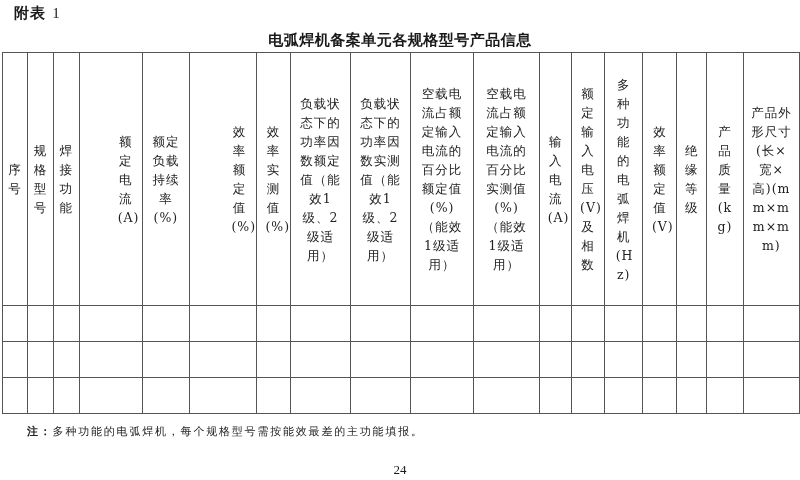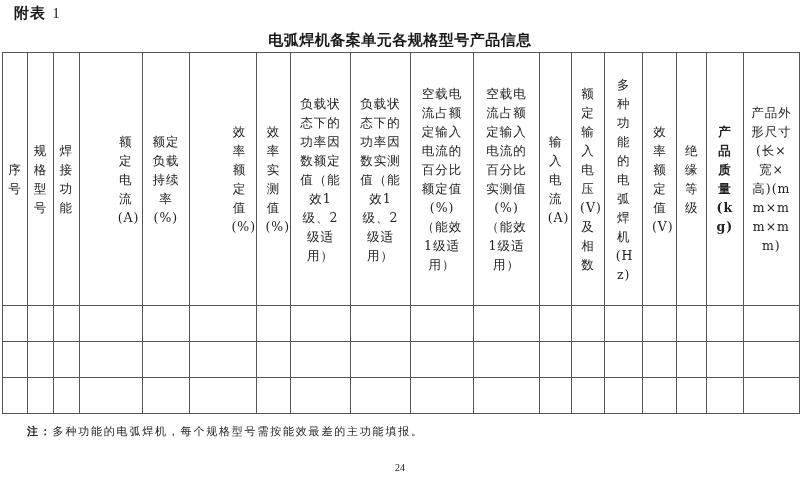--- a/index.html
+++ b/index.html
@@ -14,21 +14,21 @@
   table.spec { position:absolute; left:2px; top:52px; border-collapse:collapse; table-layout:fixed; }
   table.spec td, table.spec th { border:1px solid #555; padding:0; text-align:center; vertical-align:middle;
                   font-weight:normal; font-size:12.5px; line-height:19px; color:#222; }
   table.spec th { height:252px; }
   table.spec td { height:35px; }
   .hcell { display:inline-block; word-break:break-all; letter-spacing:1px; }
   .note { position:absolute; left:27px; top:424px; font-size:11px; letter-spacing:1.8px;
           font-family:Liberation Serif, serif; color:#222; }
   .note b { font-weight:bold; }
   .page-num { position:absolute; left:0; width:800px; text-align:center; top:462px;
-              font-size:10px; font-family:"Liberation Serif",serif; }
+              font-size:13px; font-family:"Liberation Serif",serif; }
 </style>
 </head>
 <body>
 
 <div class="appendix">
   <span>附表</span>
   <span class="num">1</span>
 </div>
 
 <div class="title">电弧焊机备案单元各规格型号产品信息</div>
@@ -65,21 +65,21 @@
         <th style="width: 38px;"><span class="hcell" style="width: 16px;">效率实测值(%)</span></th>
         <th style="width: 63px;"><span class="hcell" style="width: 46px;">负载状态下的功率因数额定值（能效1级、2级适用）</span></th>
         <th style="width: 63px;"><span class="hcell" style="width: 46px;">负载状态下的功率因数实测值（能效1级、2级适用）</span></th>
         <th style="width: 66px;"><span class="hcell" style="width: 48px;">空载电流占额定输入电流的百分比额定值(%)（能效1级适用）</span></th>
         <th style="width: 70px;"><span class="hcell" style="width: 48px;">空载电流占额定输入电流的百分比实测值(%)（能效1级适用）</span></th>
         <th style="width: 36px;"><span class="hcell" style="width: 16px;">输入电流(A)</span></th>
         <th style="width: 36px;"><span class="hcell" style="width: 16px;">额定输入电压(V)及相数</span></th>
         <th style="width: 44px;"><span class="hcell" style="width: 16px;">多种功能的电弧焊机(Hz)</span></th>
         <th style="width: 38px;"><span class="hcell" style="width: 16px;">效率额定值(V)</span></th>
         <th style="width: 33px;"><span class="hcell" style="width: 14px;">绝缘等级</span></th>
-        <th style="width: 41px;"><span class="hcell" style="width: 18px; font-weight: bold;">产品质量(kg)</span></th>
+        <th style="width: 41px;"><span class="hcell" style="width: 18px;">产品质量(kg)</span></th>
         <th style="width: 59px;"><span class="hcell" style="width: 42px;">产品外形尺寸(长×宽×高)(mm×mm×mm)</span></th>
       </tr>
   </thead>
   <tbody id="table-body">
       <tr>
         <td></td>
         <td></td>
         <td></td>
         <td></td>
         <td></td>

